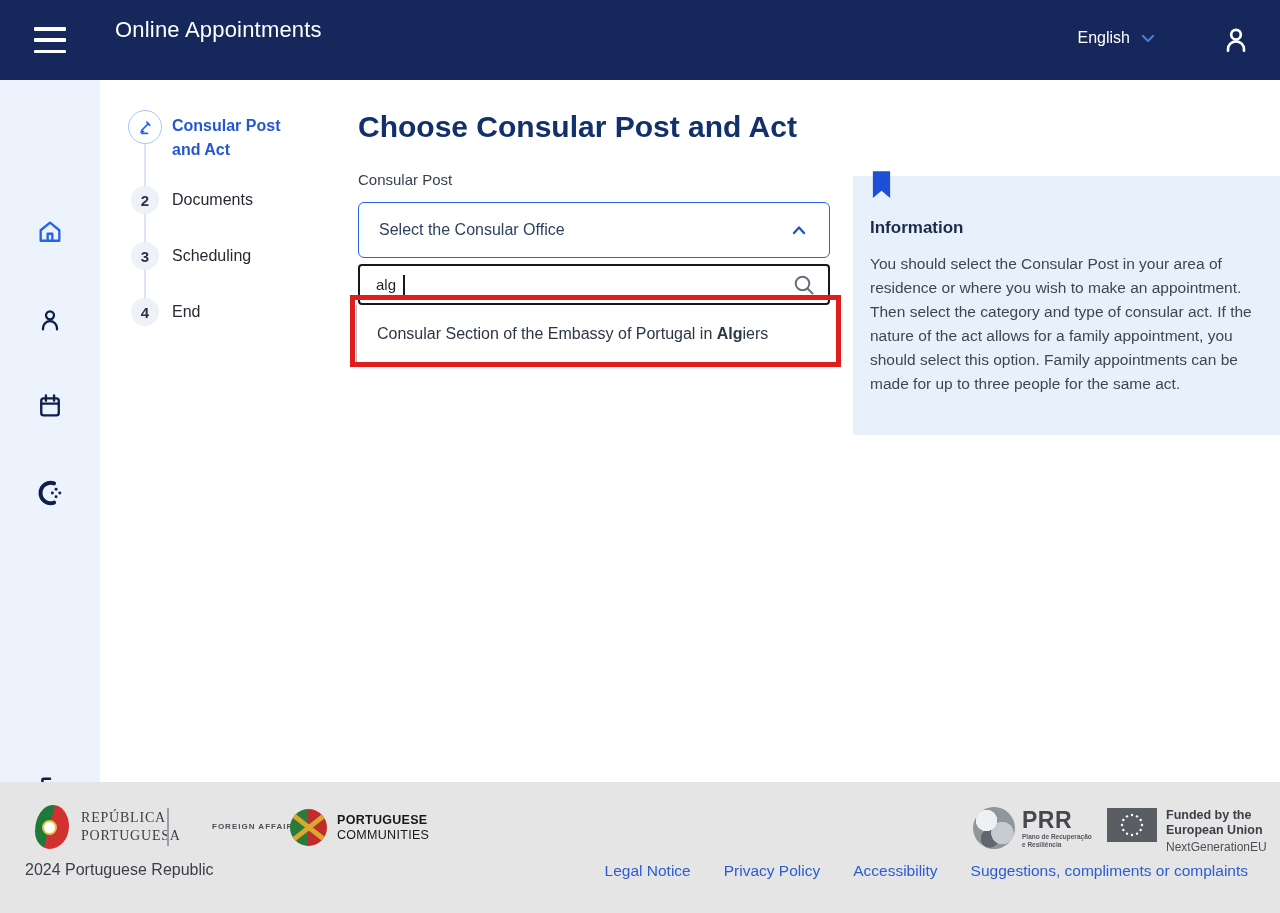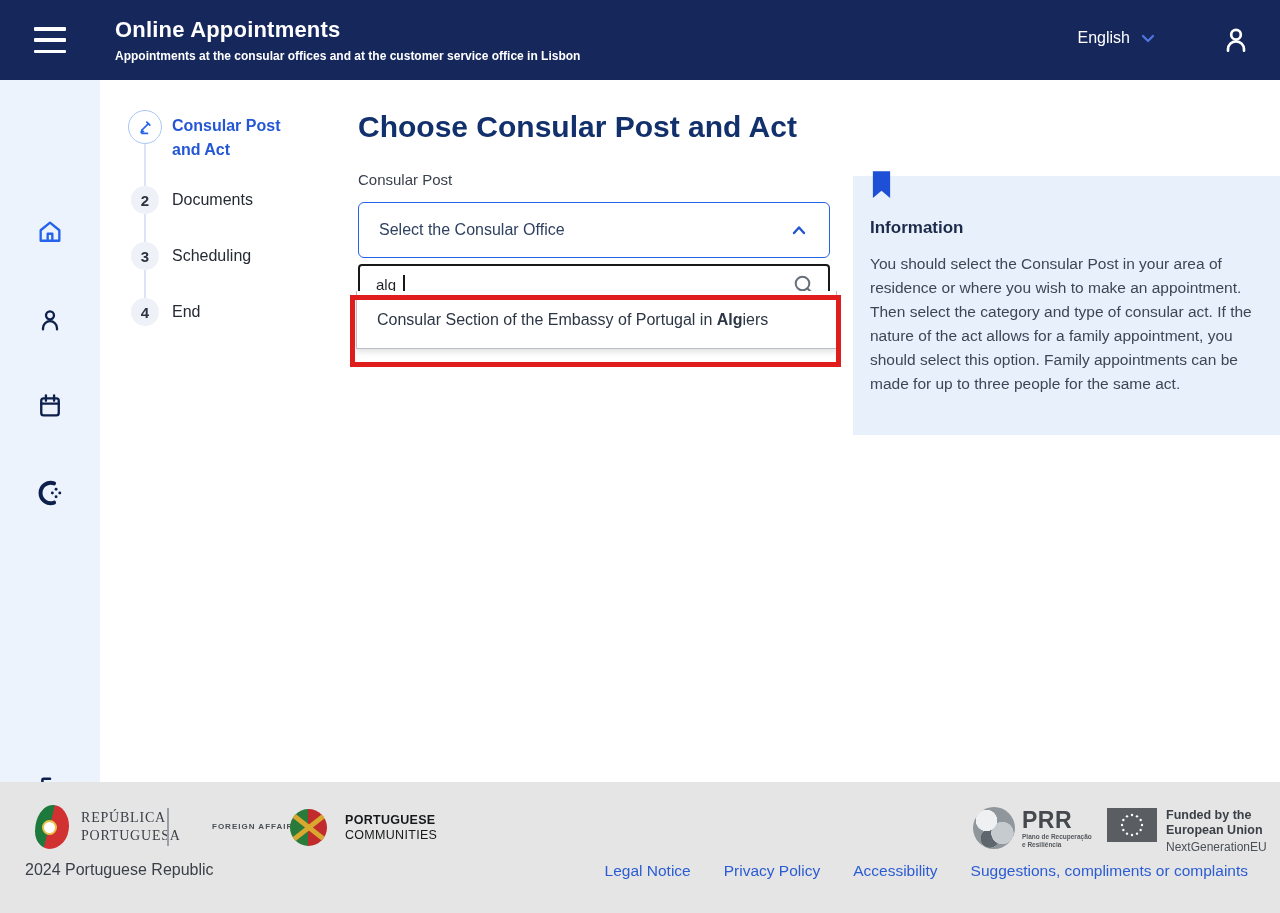--- a/index.html
+++ b/index.html
@@ -15,21 +15,21 @@
   .header {
     position:absolute; left:0; top:0; width:1280px; height:80px;
     background:#16275c; color:#fff;
   }
   .hamburger {
     position:absolute; left:34px; top:27px; width:32px; height:26px;
     display:flex; flex-direction:column; justify-content:space-between; cursor:pointer;
   }
   .hamburger span { display:block; height:3.5px; background:#fff; border-radius:1px; }
   .header-titles { position:absolute; left:115px; top:17px; }
-  .header-title { font-size:22px; font-weight:bold; letter-spacing:0.2px; }
+  .header-title { font-size:22px; font-weight:normal; letter-spacing:0.2px; }
   .header-subtitle { font-size:12px; font-weight:bold; margin-top:6px; }
   .lang-switch {
     position:absolute; right:122px; top:28px; display:flex; align-items:center; gap:8px;
     cursor:pointer; font-size:16px; color:#fff;
   }
   .account-btn { position:absolute; right:28px; top:24px; width:32px; height:32px; cursor:pointer; }
 
   
   .sidebar {
     position:absolute; left:0; top:80px; width:100px; height:702px;
@@ -85,21 +85,21 @@
   }
   .search-box input {
     position:absolute; left:0; top:0; width:100%; height:100%;
     border:none; outline:none; background:transparent;
     font-family:"Liberation Sans", sans-serif; font-size:15px; color:#1f2329;
     padding:0 40px 0 16px;
   }
   .search-caret { position:absolute; left:43px; top:9px; width:1.5px; height:20px; background:#17181a; }
   .search-box .mag { position:absolute; right:12px; top:7px; width:24px; height:24px; cursor:pointer; }
   .option-panel {
-    position:absolute; left:356px; top:291px; width:481px; height:58px;
+    position:absolute; left:356px; top:305px; width:481px; height:58px;
     background:#fff; border:1px solid #b9bec6; border-top:none;
     box-shadow:0 3px 6px rgba(0,0,0,0.12);
     display:flex; align-items:center; padding:8px 20px; cursor:pointer;
   }
   .option-panel .opt-text { font-size:16px; color:#2c3644; }
   .annotation-box {
     position:absolute; left:350px; top:295px; width:491px; height:72px;
     border:5px solid #df1d1d; pointer-events:none; z-index:10;
   }
 
@@ -134,21 +134,21 @@
   }
   .republica-text {
     font-family:"Liberation Serif", serif; font-size:14px; letter-spacing:0.8px;
     color:#3b3f46; line-height:18px;
   }
   .footer-divider { position:absolute; left:167px; top:26px; width:1.5px; height:38px; background:#9aa0a6; }
   .foreign-affairs {
     position:absolute; left:183px; top:40px; font-size:8px; font-weight:bold;
     letter-spacing:1px; color:#4a4f55;margin-left:29px;
   }
-  .logo-communities { position:absolute; left:290px; top:27px; display:flex; align-items:center; gap:18px; }
+  .logo-communities { position:absolute; left:290px; top:27px; display:flex; align-items:center; gap:10px; }
   .communities-circle {
     width:37px; height:37px; border-radius:50%; overflow:hidden; position:relative;
     background:linear-gradient(90deg,#2a7a3b 50%,#c22b2b 50%);
   }
   .communities-circle i { content:""; position:absolute; left:-6px; top:16px; width:50px; height:5px; background:#d9a92f; }
   .communities-circle i.s1 { transform:rotate(38deg); }
   .communities-circle i.s2 { transform:rotate(-38deg); }
   .communities-text { font-size:12.5px; line-height:15px; color:#17181a; letter-spacing:0.3px; }
   .communities-text .bold { font-weight:bold; }
   .logo-prr { position:absolute; left:973px; top:25px; display:flex; align-items:center; gap:7px; }
@@ -178,21 +178,20 @@
 <body>
 
 <div class="header">
   <div class="hamburger">
     <span></span>
       <span></span>
       <span></span>
   </div>
   <div class="header-titles">
     <div class="header-title">Online Appointments</div>
-    <div class="header-subtitle">Appointments at the consular offices and at the customer service office in Lisbon</div>
   </div>
   <div class="lang-switch">
     <span>English</span>
     <span>
       <svg width="20" height="20" viewBox="0 0 20 20">
           <polyline points="5,8 10,13 15,8" fill="none" stroke="#4f77df" stroke-width="2.2" stroke-linecap="round" stroke-linejoin="round"></polyline>
         </svg>
     </span>
   </div>
   <div class="account-btn">

